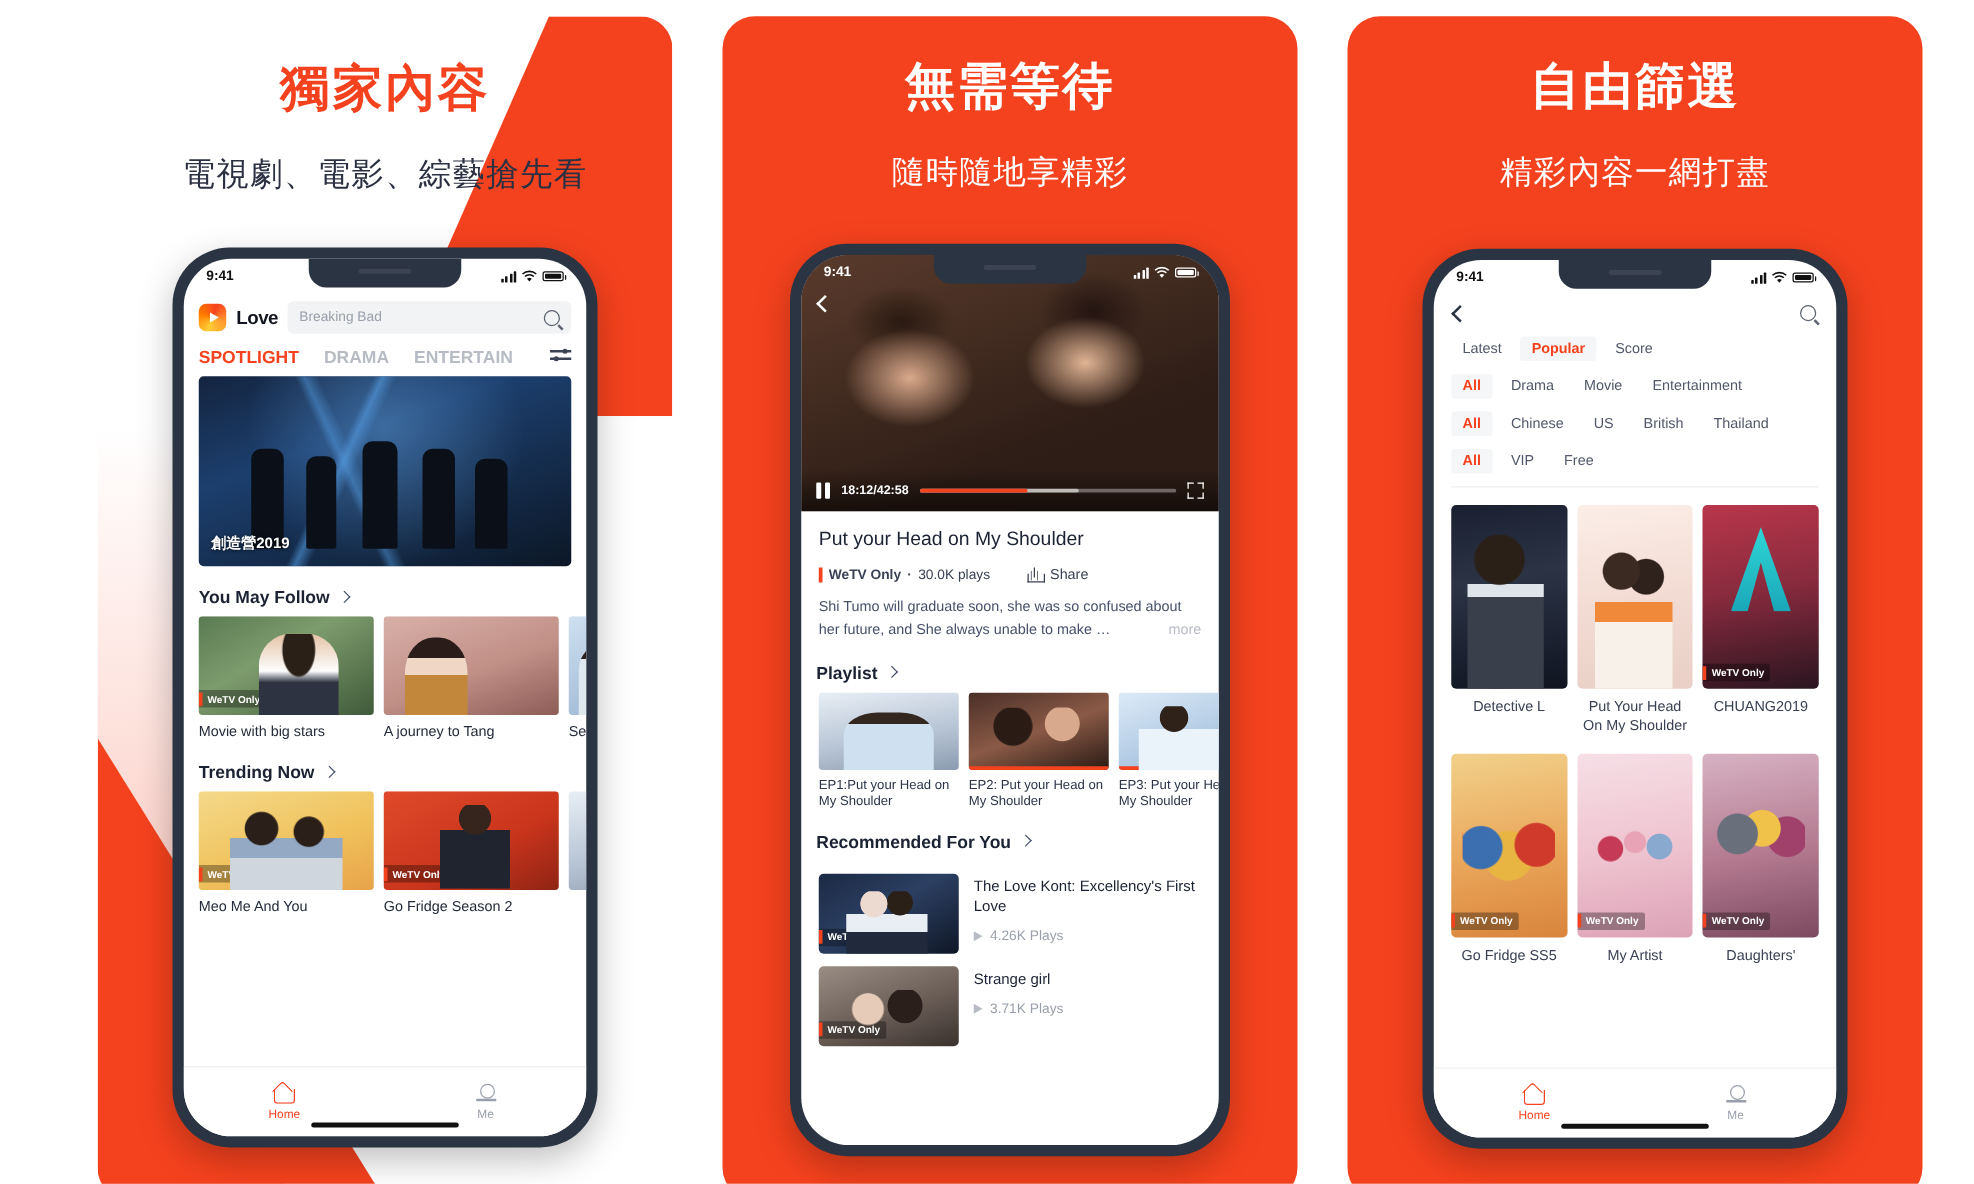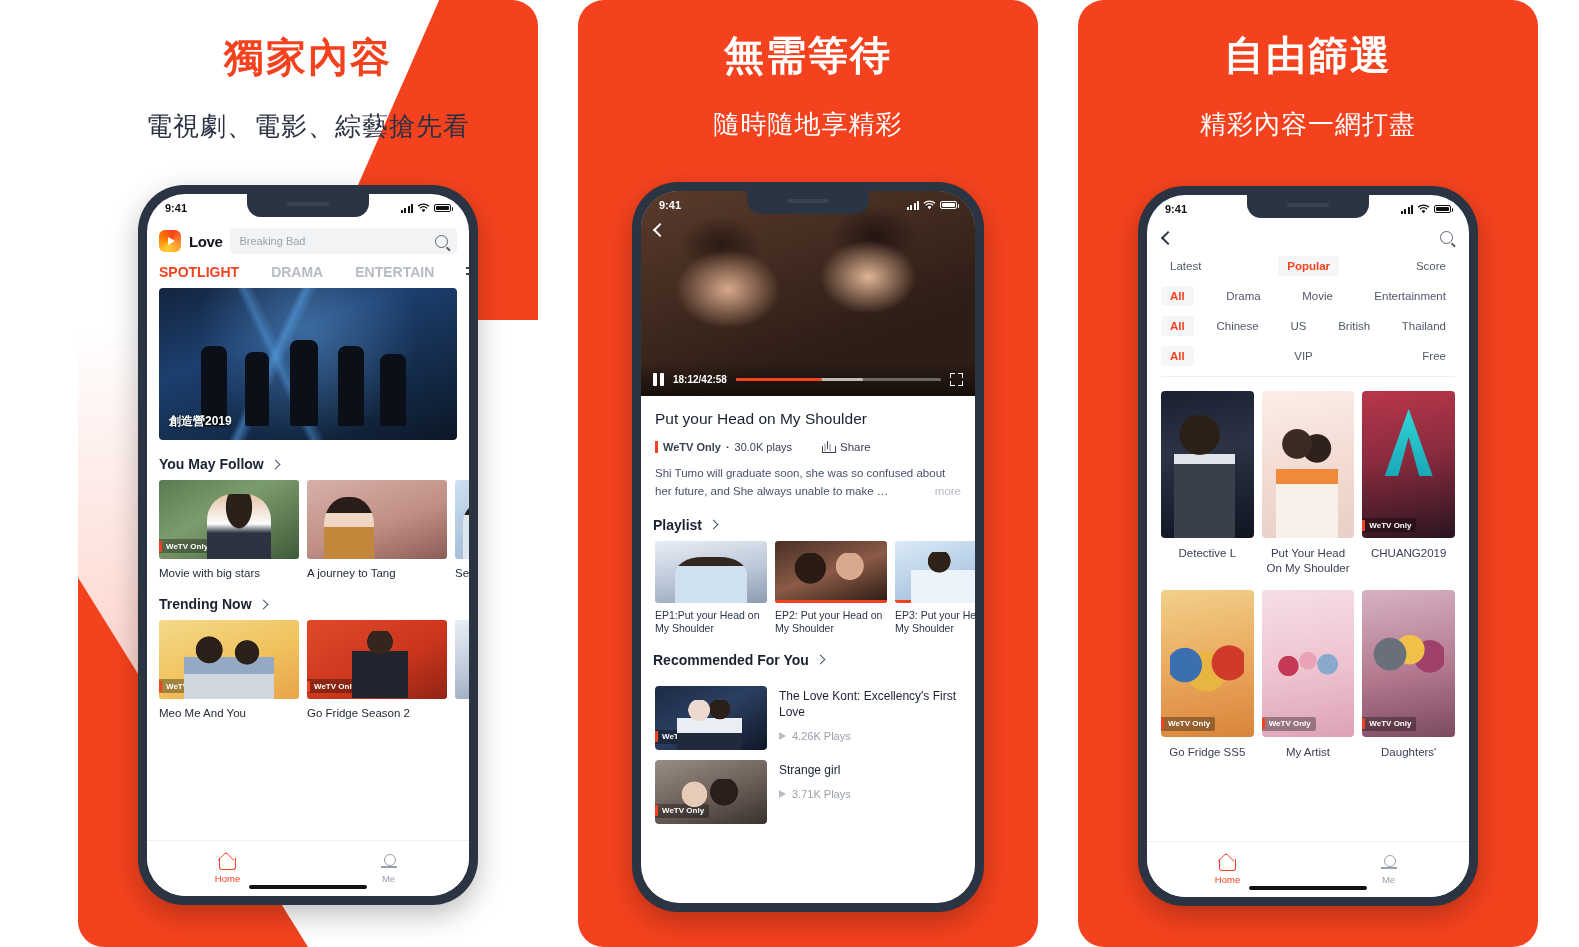--- a/index.html
+++ b/index.html
@@ -2,21 +2,21 @@
 <html><head>
 <meta charset="utf-8">
 <style>
   * { box-sizing: border-box; margin: 0; padding: 0; }
   html, body {
     width: 1579px; height: 947px;
     background: #ffffff;
     font-family: "Liberation Sans", "DejaVu Sans", sans-serif;
     overflow: hidden;
   }
-  .stage { position: relative; width: 1579px; height: 947px; display: flex; gap: 40px; padding: 0 0px; }
+  .stage { position: relative; width: 1579px; height: 947px; display: flex; gap: 40px; padding: 13px 0px; }
 
   
   .panel {
     position: relative;
     width: 460px;
     height: 947px;
     border-radius: 26px;
     overflow: hidden;
     flex: none;
   }
@@ -109,21 +109,21 @@
   .logo::after { content: ""; border-left: 7px solid #fff; border-top: 4.5px solid transparent; border-bottom: 4.5px solid transparent; margin-left: 2px; }
   .brand { font-size: 15px; font-weight: bold; color: #12151f; letter-spacing: -0.4px; }
   .searchbox {
     flex: 1; height: 26px; background: #f2f3f5; border-radius: 5px;
     display: flex; align-items: center; padding: 0 9px; justify-content: space-between;
   }
   .searchbox span { font-size: 11px; color: #9aa0ab; }
   .mag { width: 13px; height: 13px; border: 1.6px solid #5c6270; border-radius: 50%; position: relative; flex: none; }
   .mag::after { content:""; position:absolute; right:-4px; bottom:-3px; width:5px; height:1.6px; background:#5c6270; transform: rotate(45deg); }
 
-  .tabs { display: flex; align-items: flex-start; gap: 32px; padding: 2px 12px 0; }
+  .tabs { display: flex; align-items: flex-start; gap: 20px; padding: 2px 12px 0; }
   .tab { font-size: 14px; font-weight: bold; color: #b6bbc4; white-space: nowrap; }
   .tab.active { color: #F5421E; }
   .sliders { margin-left: auto; width: 17px; height: 14px; position: relative; flex: none; }
   .sliders i { position:absolute; left:0; width:100%; height:1.6px; background:#3c4352; }
   .sliders i:nth-child(1){ top:3px; } .sliders i:nth-child(2){ top:9px; }
   .sliders b { position:absolute; width:4px; height:4px; border-radius:50%; background:#3c4352; }
   .sliders b:nth-child(3){ top:1.8px; left:10px; } .sliders b:nth-child(4){ top:7.8px; left:3px; }
 
   
   .hero { margin: 8px 12px 0; height: 152px; border-radius: 4px; overflow: hidden; position: relative;
@@ -229,21 +229,21 @@
   .rec .th { width: 112px; height: 64px; border-radius:4px; position:relative; overflow:hidden; flex:none; }
   .rec .info { padding-top: 2px; }
   .rec .rtitle { font-size: 12px; color:#1b2233; line-height: 1.35; }
   .rec .plays { display:flex; align-items:center; gap:6px; margin-top:10px; font-size:11px; color:#9aa0ab; }
   .plays::before { content:""; border-left:7px solid #b6bbc4; border-top:4.5px solid transparent; border-bottom:4.5px solid transparent; }
 
   
   .p3bar { display:flex; align-items:center; justify-content:space-between; padding: 8px 16px 2px; }
   .p3back { width:10px; height:10px; border-left:2px solid #2b3442; border-bottom:2px solid #2b3442; transform: rotate(45deg); }
   .filters { padding: 10px 14px 0; }
-  .frow { display:flex; align-items:center; gap: 6px; margin-bottom: 10px; overflow:hidden;justify-content:space-between; }
+  .frow { display:flex; align-items:center; gap: 6px; margin-bottom: 10px; overflow:hidden; }
   .chip { font-size:11.5px; color:#515869; padding: 4px 9px; border-radius:3px; white-space:nowrap; }
   .chip.on { color:#F5421E; font-weight:bold; background:#f5f6f8; }
   .fdiv { height:1px; background:#eceef1; margin: 2px 14px 0; }
 
   .grid { display:flex; gap:8px; padding: 14px 14px 0; }
   .gitem { flex:1; min-width:0; }
   .gitem .poster { width:100%; height:147px; border-radius:4px; position:relative; overflow:hidden; }
   .gitem .gt { font-size:11.5px; color:#3a4154; text-align:center; margin-top:8px; line-height:1.3; }
 
   

